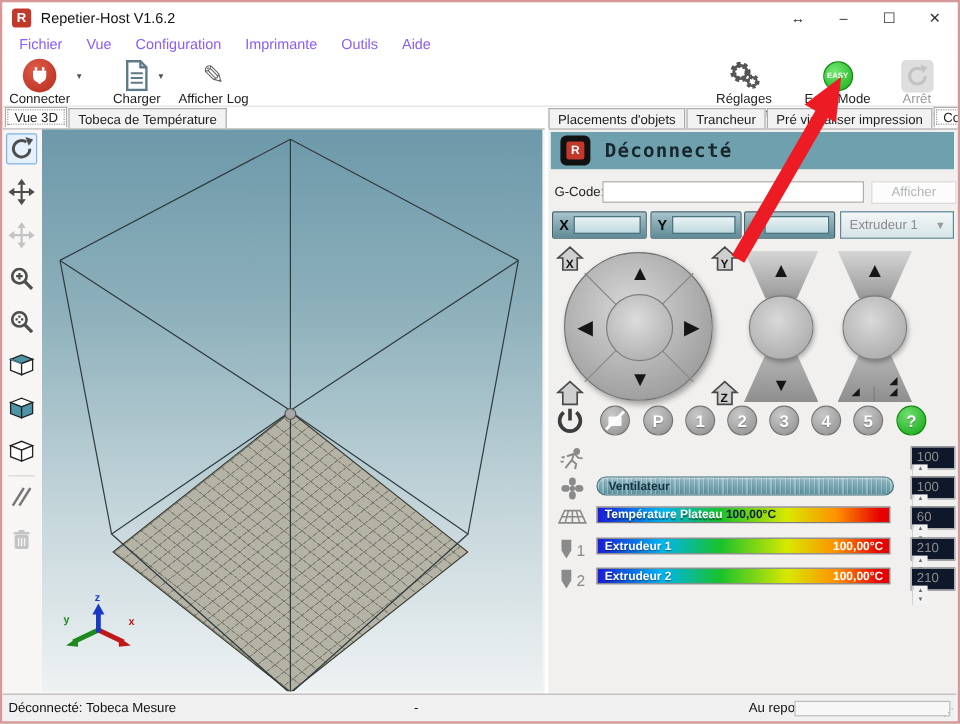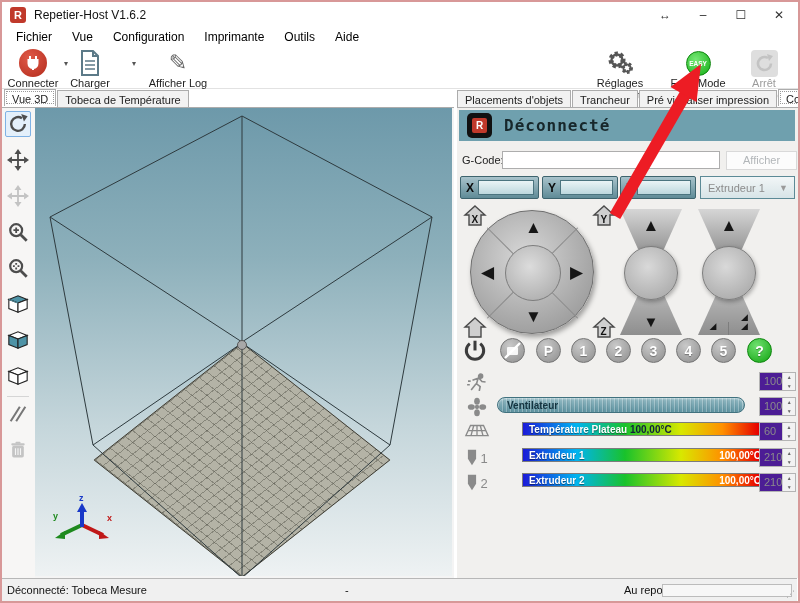--- a/index.html
+++ b/index.html
@@ -12,21 +12,21 @@
     display:flex; align-items:center; }
   .appicon { width:16px; height:16px; margin:0 8px 0 8px; background:#c0392b; border-radius:3px;
     color:#fff; font-weight:bold; font-size:11px; text-align:center; line-height:16px; }
   .apptitle { font-size:12px; color:#111; }
   .wincontrols { margin-left:auto; display:flex; }
   .winbtn { width:38px; height:26px; text-align:center; line-height:26px; font-size:12px; color:#333; }
 
   
   .menubar { position:absolute; left:0; top:26px; right:0; height:19px; background:#fff;
     display:flex; align-items:center; padding-left:4px; }
-  .menuitem { font-size:12px; color:#000000; padding:0 10px; line-height:19px; }
+  .menuitem { font-size:12px; color:#8b5cf6; padding:0 10px; line-height:19px; }
 
   
   .toolbar { position:absolute; left:0; top:45px; right:0; height:42px; background:#fff;
     border-bottom:1px solid #e2e2e2; }
   .tbtn { position:absolute; top:2px; text-align:center; font-size:11px; color:#1e1e1e; }
   .tbtn .ticon { height:28px; display:flex; align-items:center; justify-content:center; }
   .caret { position:absolute; top:12px; font-size:8px; color:#555; }
   .connect-circle { width:28px; height:28px; border-radius:50%;
     background:radial-gradient(circle at 38% 32%, #e05a48, #b32b1c); display:flex; align-items:center; justify-content:center; }
   .easy-circle { width:25px; height:25px; border-radius:50%; margin:0 auto;
@@ -117,25 +117,25 @@
 
   
   .srow-icon { position:absolute; left:5px; width:30px; height:20px; display:flex; align-items:center; justify-content:center; color:#8a8a8a; }
   .tealbar { position:absolute; left:40px; width:248px; height:16px; border:1px solid #41727f; border-radius:8px;
     background:linear-gradient(180deg,#93bac4,#5e93a1);
     background-image:repeating-linear-gradient(90deg, rgba(255,255,255,.28) 0 1px, rgba(0,0,0,.06) 1px 2px, rgba(0,0,0,0) 2px 4px),
       linear-gradient(180deg,#93bac4,#5e93a1);
     box-shadow:inset 0 1px 2px rgba(255,255,255,.5); }
   .tealbar span { position:absolute; left:9px; top:2px; font-size:10px; font-weight:bold; color:#143440; }
   .gradbar { position:absolute; left:40px; width:245px; height:14px; border:1px solid #7c7c7c;
-    background:linear-gradient(90deg,#1b1bd8 0%, #00b4f0 22%, #19c22b 42%, #d8e800 65%, #ff9000 82%, #e60000 97%);margin-left:25px; }
+    background:linear-gradient(90deg,#1b1bd8 0%, #00b4f0 22%, #19c22b 42%, #d8e800 65%, #ff9000 82%, #e60000 97%); }
   .gradbar .glabel { position:absolute; left:6px; top:1px; font-size:10px; font-weight:bold; color:#fff; text-shadow:0 1px 1px rgba(0,0,0,.5); }
   .gradbar .gtempmid { position:absolute; left:44%; top:1px; font-size:10px; font-weight:bold; color:#10203c; }
   .gradbar .gtempright { position:absolute; right:5px; top:1px; font-size:10px; font-weight:bold; color:#fff; }
-  .spinner { position:absolute; left:302px; width:37px; height:19px; border:1px solid #b4b4b4; background:#4c1d95; display:flex; }
+  .spinner { position:absolute; left:302px; width:37px; height:19px; border:1px solid #b4b4b4; background:#0f172a; display:flex;flex-direction:column; }
   .spinner .val { flex:1; font-size:11px; color:#8b8b8b; padding:2px 0 0 4px; }
   .spinner .arrows { width:13px; border-left:1px solid #d0d0d0; display:flex; flex-direction:column; }
   .spinner .arrows i { flex:1; font-style:normal; font-size:5px; color:#666; text-align:center; line-height:8px; background:#f2f2f2; }
 
   
   .statusbar { position:absolute; left:0; bottom:0; right:1px; height:23px; background:#f0f0f0;
     border-top:1px solid #b7b7b7; font-size:11px; color:#111; }
   .progress { position:absolute; left:660px; top:5px; width:130px; height:13px; border:1px solid #bcbcbc; background:#f7f7f7; }
   .grip { position:absolute; right:2px; bottom:2px; color:#aaa; font-size:9px; }
 
@@ -175,21 +175,21 @@
                 <path d="M5 1v4M11 1v4"></path>
                 <path d="M3.5 5h9v3.5a4.5 4.5 0 0 1-9 0z" fill="#fff"></path>
                 <path d="M8 12v3"></path>
               </g>
             </svg>
       </div>
         </div>
       <div>Connecter</div>
     </div>
     <div class="caret" style="left:62px;">▾</div>
-    <div class="tbtn" style="left:64px; width:48px;">
+    <div class="tbtn" style="left:88px; width:48px;">
       <div class="ticon">
           <svg width="22" height="26" viewBox="0 0 22 26">
             <path d="M3 1h11l5 5v19H3z" fill="#fff" stroke="#5c7a88" stroke-width="2"></path>
             <path d="M14 1v5h5" fill="none" stroke="#5c7a88" stroke-width="2"></path>
             <path d="M6 11h10M6 15h10M6 19h10" stroke="#5c7a88" stroke-width="1.6"></path>
           </svg>
         </div>
       <div>Charger</div>
     </div>
     <div class="caret" style="left:130px;">▾</div>

